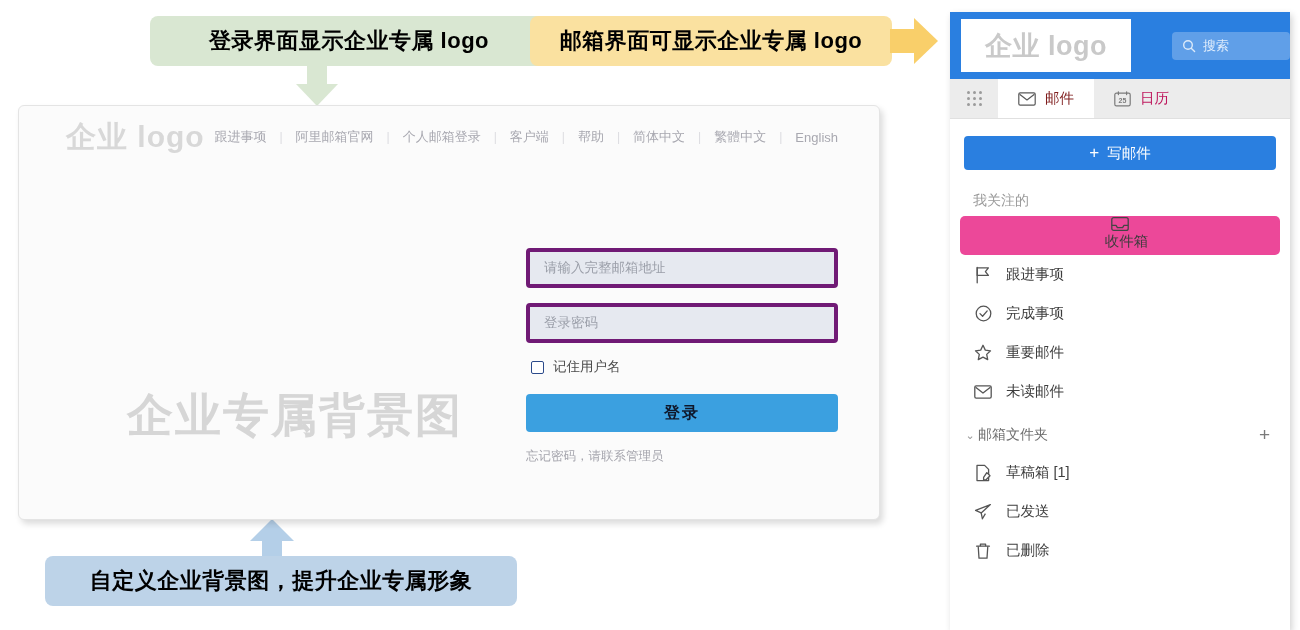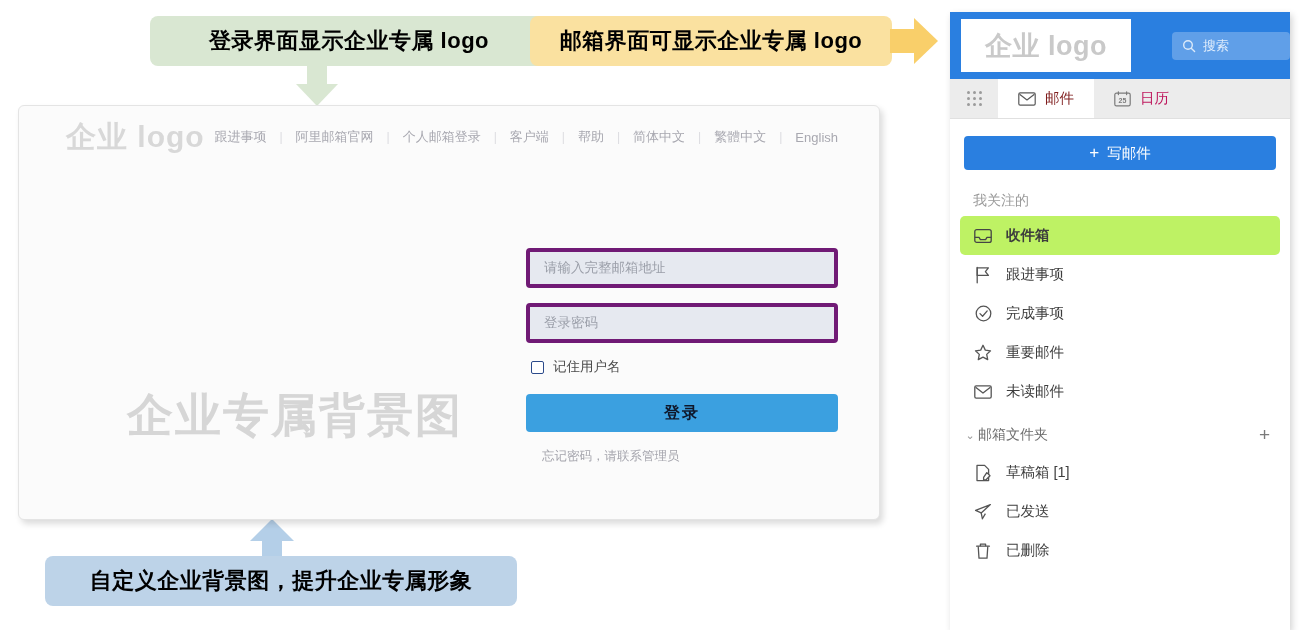--- a/index.html
+++ b/index.html
@@ -142,21 +142,21 @@
   .login-btn {
     width: 312px; height: 38px;
     background: #3ba0e0;
     border: none; border-radius: 4px;
     color: #0f172a; font-size: 16px; font-weight: bold;
     letter-spacing: 2px;
     display: flex; align-items: center; justify-content: center;
     cursor: pointer;
   }
   .forgot {
-    margin-top: 16px; margin-left: 16px;
+    margin-top: 16px; 
     font-size: 12.5px; color: #a5a5ad;
   }
 
   
   .mail-panel {
     position: absolute;
     left: 950px; top: 12px; width: 340px; height: 618px;
     background: #ffffff;
     box-shadow: 2px 3px 7px rgba(0,0,0,.18);
     overflow: hidden;
@@ -222,21 +222,21 @@
   }
   .nav-item {
     display: flex; align-items: center;
     height: 39px;
     margin: 0 10px;
     padding-left: 13px;
     border-radius: 5px;
     font-size: 14.5px; color: #3d3d3d;
     cursor: pointer;
   }
-  .nav-item.selected { background: #bef264; font-weight: bold; }
+  .nav-item.selected { background: #ec4899; font-weight: normal; flex-direction: column; }
   .nav-item .ico {
     width: 20px; margin-right: 13px;
     display: flex; align-items: center; justify-content: center;
     flex: none;
   }
   .folder-header {
     display: flex; align-items: center;
     height: 36px; margin: 6px 10px 0 10px;
     padding-left: 2px;
     font-size: 14px; color: #6d6d6d;

